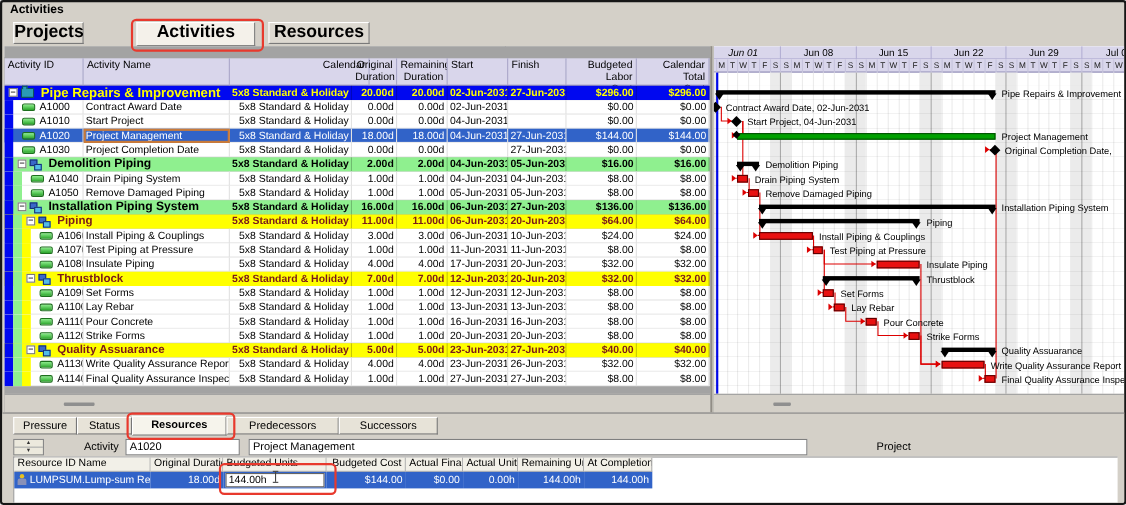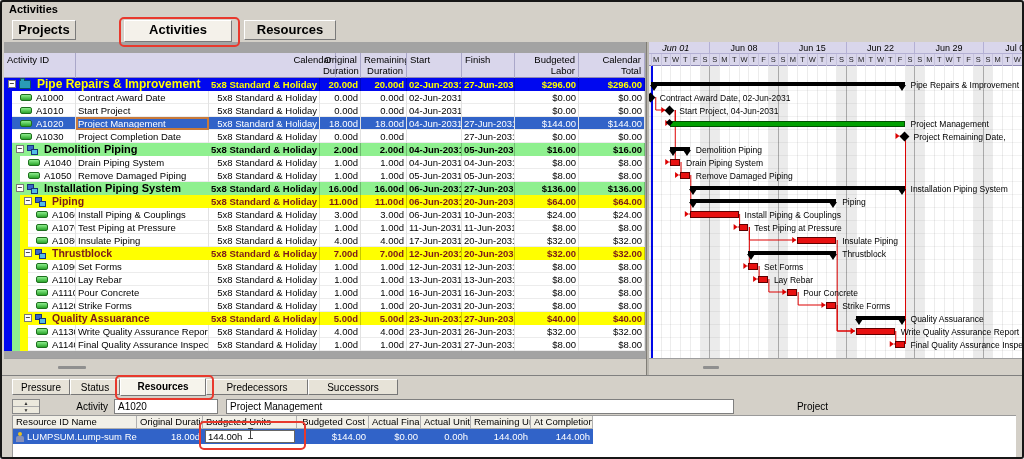--- a/index.html
+++ b/index.html
@@ -5,21 +5,21 @@
   html,body{margin:0;padding:0;background:#e8e8e8;}
   #app{position:relative;width:1024px;height:459px;background:#d4d0c8;
        border:2px solid #161616;border-radius:3px;box-sizing:border-box;
        font-family:"Liberation Sans",sans-serif;overflow:hidden;color:#000;}
   .abs{position:absolute;}
 
   
   #titlebar{left:0;top:0;width:100%;height:16px;}
   #titlebar span{position:absolute;left:7px;top:1px;font-size:11px;font-weight:bold;}
   .toptab{top:18px;height:20px;background:#ddd9d1;border:1px solid;border-color:#ffffff #7a7a7a #7a7a7a #ffffff;
-          font-size:13px;font-weight:bold;text-align:center;line-height:18px;box-sizing:border-box;}
+          font-size:16px;font-weight:bold;text-align:center;line-height:18px;box-sizing:border-box;}
   .toptab.active{background:#f4f1ea;height:22px;}
 
   
   #optionsbar{left:2px;top:40px;width:642px;height:11px;background:#fafafa;border-bottom:1px solid #98949e;box-sizing:border-box;}
   .optcell{position:absolute;top:0;height:11px;font-size:8.5px;line-height:10px;color:#1a1a1a;padding-left:4px;box-sizing:border-box;white-space:nowrap;overflow:hidden;}
   #optlayout{left:0;width:456px;border-right:1px solid #b8b8b8;}
   #optfilter{left:456px;width:186px;}
   .chev{font-size:7px;color:#555;margin-right:3px;}
 
   
@@ -123,20 +123,21 @@
   <div class="toptab abs" style="left:242px;width:92px;">Resources</div>
 
   <div id="optionsbar" class="abs">
     <div id="optlayout" class="optcell"><span class="chev">∨</span><span>Layout: Layout - Schedule Progress</span></div>
     <div id="optfilter" class="optcell"><span>Filter: All Activities</span></div>
   </div>
 
   <div id="leftpane" class="abs">
     <div id="thead" class="abs">
         <div class="th" style="left: 0px; width: 72px;">Activity ID</div>
+        <div class="th" style="left: 72px; width: 133px;">Activity Name</div>
         <div class="th r" style="left: 221px; width: 111px;">Calendar</div>
         <div class="th r" style="left: 316px; width: 41px;">Original
 Duration</div>
         <div class="th r" style="left: 357px; width: 46px;">Remaining
 Duration</div>
         <div class="th" style="left: 403px; width: 55px;">Start</div>
         <div class="th" style="left: 458px; width: 53px;">Finish</div>
         <div class="th r" style="left: 511px; width: 64px;">Budgeted Labor
 Cost</div>
         <div class="th r" style="left: 575px; width: 66px;">Calendar Total
@@ -605,21 +606,21 @@
         </div>
         <div class="glabel" style="left: 261.52px; top: 2px;">Pipe Repairs &amp; Improvement</div>
         <div class="gdiamond" style="left: -2.24px; top: 16px;"></div>
         <div class="glabel" style="left: 10.76px; top: 15px; text-align: center;">Contract Award Date, 02-Jun-2031</div>
         <div class="gdiamond" style="left: 17.28px; top: 29px;"></div>
         <div class="glabel" style="left: 30.28px; top: 28px;">Start Project, 04-Jun-2031</div>
         <div class="greenbar" style="left: 21.28px; width: 234.24px; top: 43px;"></div>
         <div class="gdiamond" style="left: 18.28px; top: 42px; width: 5px; height: 5px;"></div>
         <div class="glabel" style="left: 261.52px; top: 41px;">Project Management</div>
         <div class="gdiamond" style="left: 251.52px; top: 55px;"></div>
-        <div class="glabel" style="left: 264.52px; top: 54px;">Project Remaining Date,</div>
+        <div class="glabel" style="left: 264.52px; top: 54px;">Original Completion Date,</div>
         <div class="gbarwrap" style="left: 21.28px; width: 19.52px; top: 65px;">
           <div class="sline"></div>
           <div class="stri" style="left: -1px;"></div>
           <div class="stri" style="right: -1px;"></div>
         </div>
         <div class="glabel" style="left: 46.8px; top: 67px;">Demolition Piping</div>
         <div class="redbar" style="left: 21.28px; width: 9.76px; top: 81px;"></div>
         <div class="glabel" style="left: 37.04px; top: 80px;">Drain Piping System</div>
         <div class="redbar" style="left: 31.04px; width: 9.76px; top: 94px;"></div>
         <div class="glabel" style="left: 46.8px; top: 93px;">Remove Damaged Piping</div>

